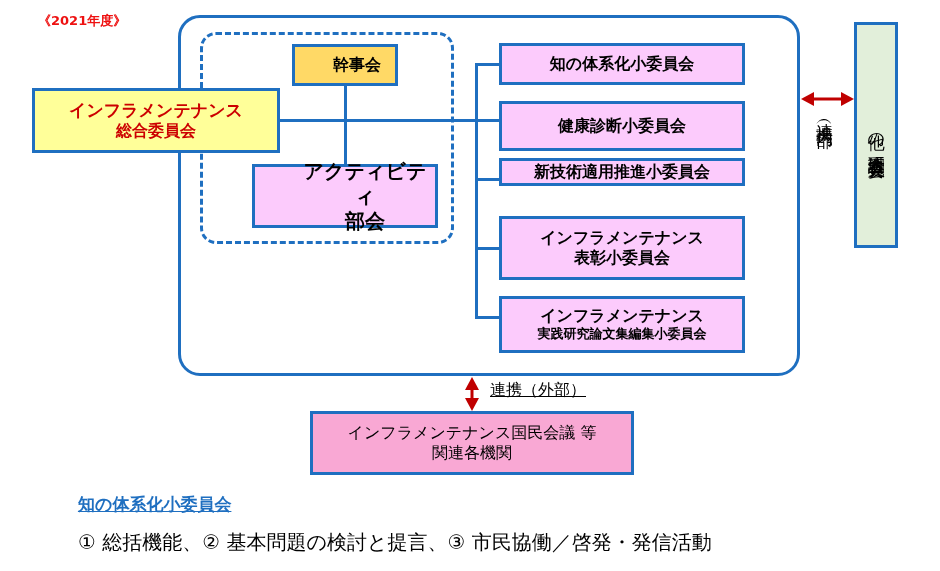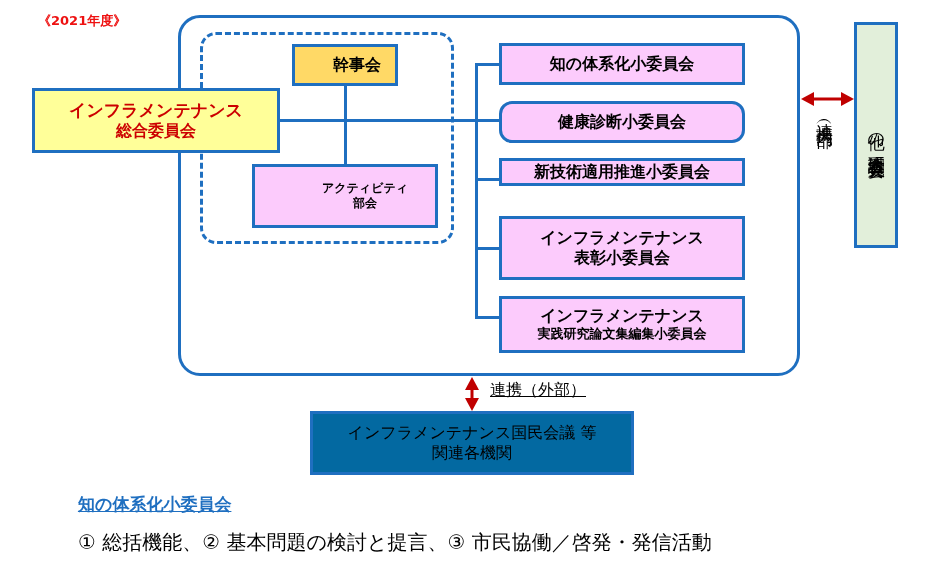--- a/index.html
+++ b/index.html
@@ -13,33 +13,33 @@
   .year { left:38px; top:12px; color:#ee1111; font-weight:bold; font-size:13px; }
   .outer { left:178px; top:15px; width:622px; height:361px; border:3px solid #1f6fc0;
            border-radius:22px; box-sizing:border-box; }
   .dashed { left:200px; top:32px; width:254px; height:212px; border:3px dashed #1f6fc0;
             border-radius:16px; box-sizing:border-box; }
   .line { position:absolute; background:#1f6fc0; }
   .main-box { left:32px; top:88px; width:248px; height:65px; background:#ffff99;
               color:#cc0000; font-size:17px; }
   .main-box .sub { font-size:16px; }
   .kanji { left:292px; top:44px; width:106px; height:42px; background:#ffd966; font-size:16px;padding-left:24px; }
-  .act { left:252px; top:164px; width:186px; height:64px; font-size:12px;padding-left:40px; }
+  .act { left:252px; top:164px; width:186px; height:64px; font-size:20px;padding-left:40px; }
   .sc { left:499px; width:246px; font-size:16px; }
   .sc1 { top:43px; height:42px; }
-  .sc2 { top:101px; height:42px;border-radius:13px; }
+  .sc2 { top:101px; height:50px; }
   .sc3 { top:158px; height:28px; }
   .sc4 { top:216px; height:64px; }
   .sc5 { top:296px; height:57px; }
   .sc5 .small { font-size:13px; }
   .other { left:854px; top:22px; width:44px; height:226px; background:#e2efda;
            font-weight:normal; font-size:17px; writing-mode:vertical-rl; letter-spacing:1px; }
   .renkei-in { left:814px; top:110px; font-size:17px; writing-mode:vertical-rl; letter-spacing:2px; }
   .renkei-out { left:490px; top:380px; font-size:16px;text-decoration:underline; }
-  .national { left:310px; top:411px; width:324px; height:64px; background:#0369a1;
+  .national { left:310px; top:411px; width:324px; height:64px; background:#f9a8d4;
               font-weight:normal; font-size:16px; }
   .func-title { left:78px; top:493px; font-size:17px; font-weight:bold; color:#1f6fc0;
                 text-decoration:underline; }
   .func-text { left:78px; top:529px; font-size:20px; }
   svg.arrows { position:absolute; left:0; top:0; }
 </style>
 </head>
 <body>
 
 <div class="abs year">《2021年度》</div>

